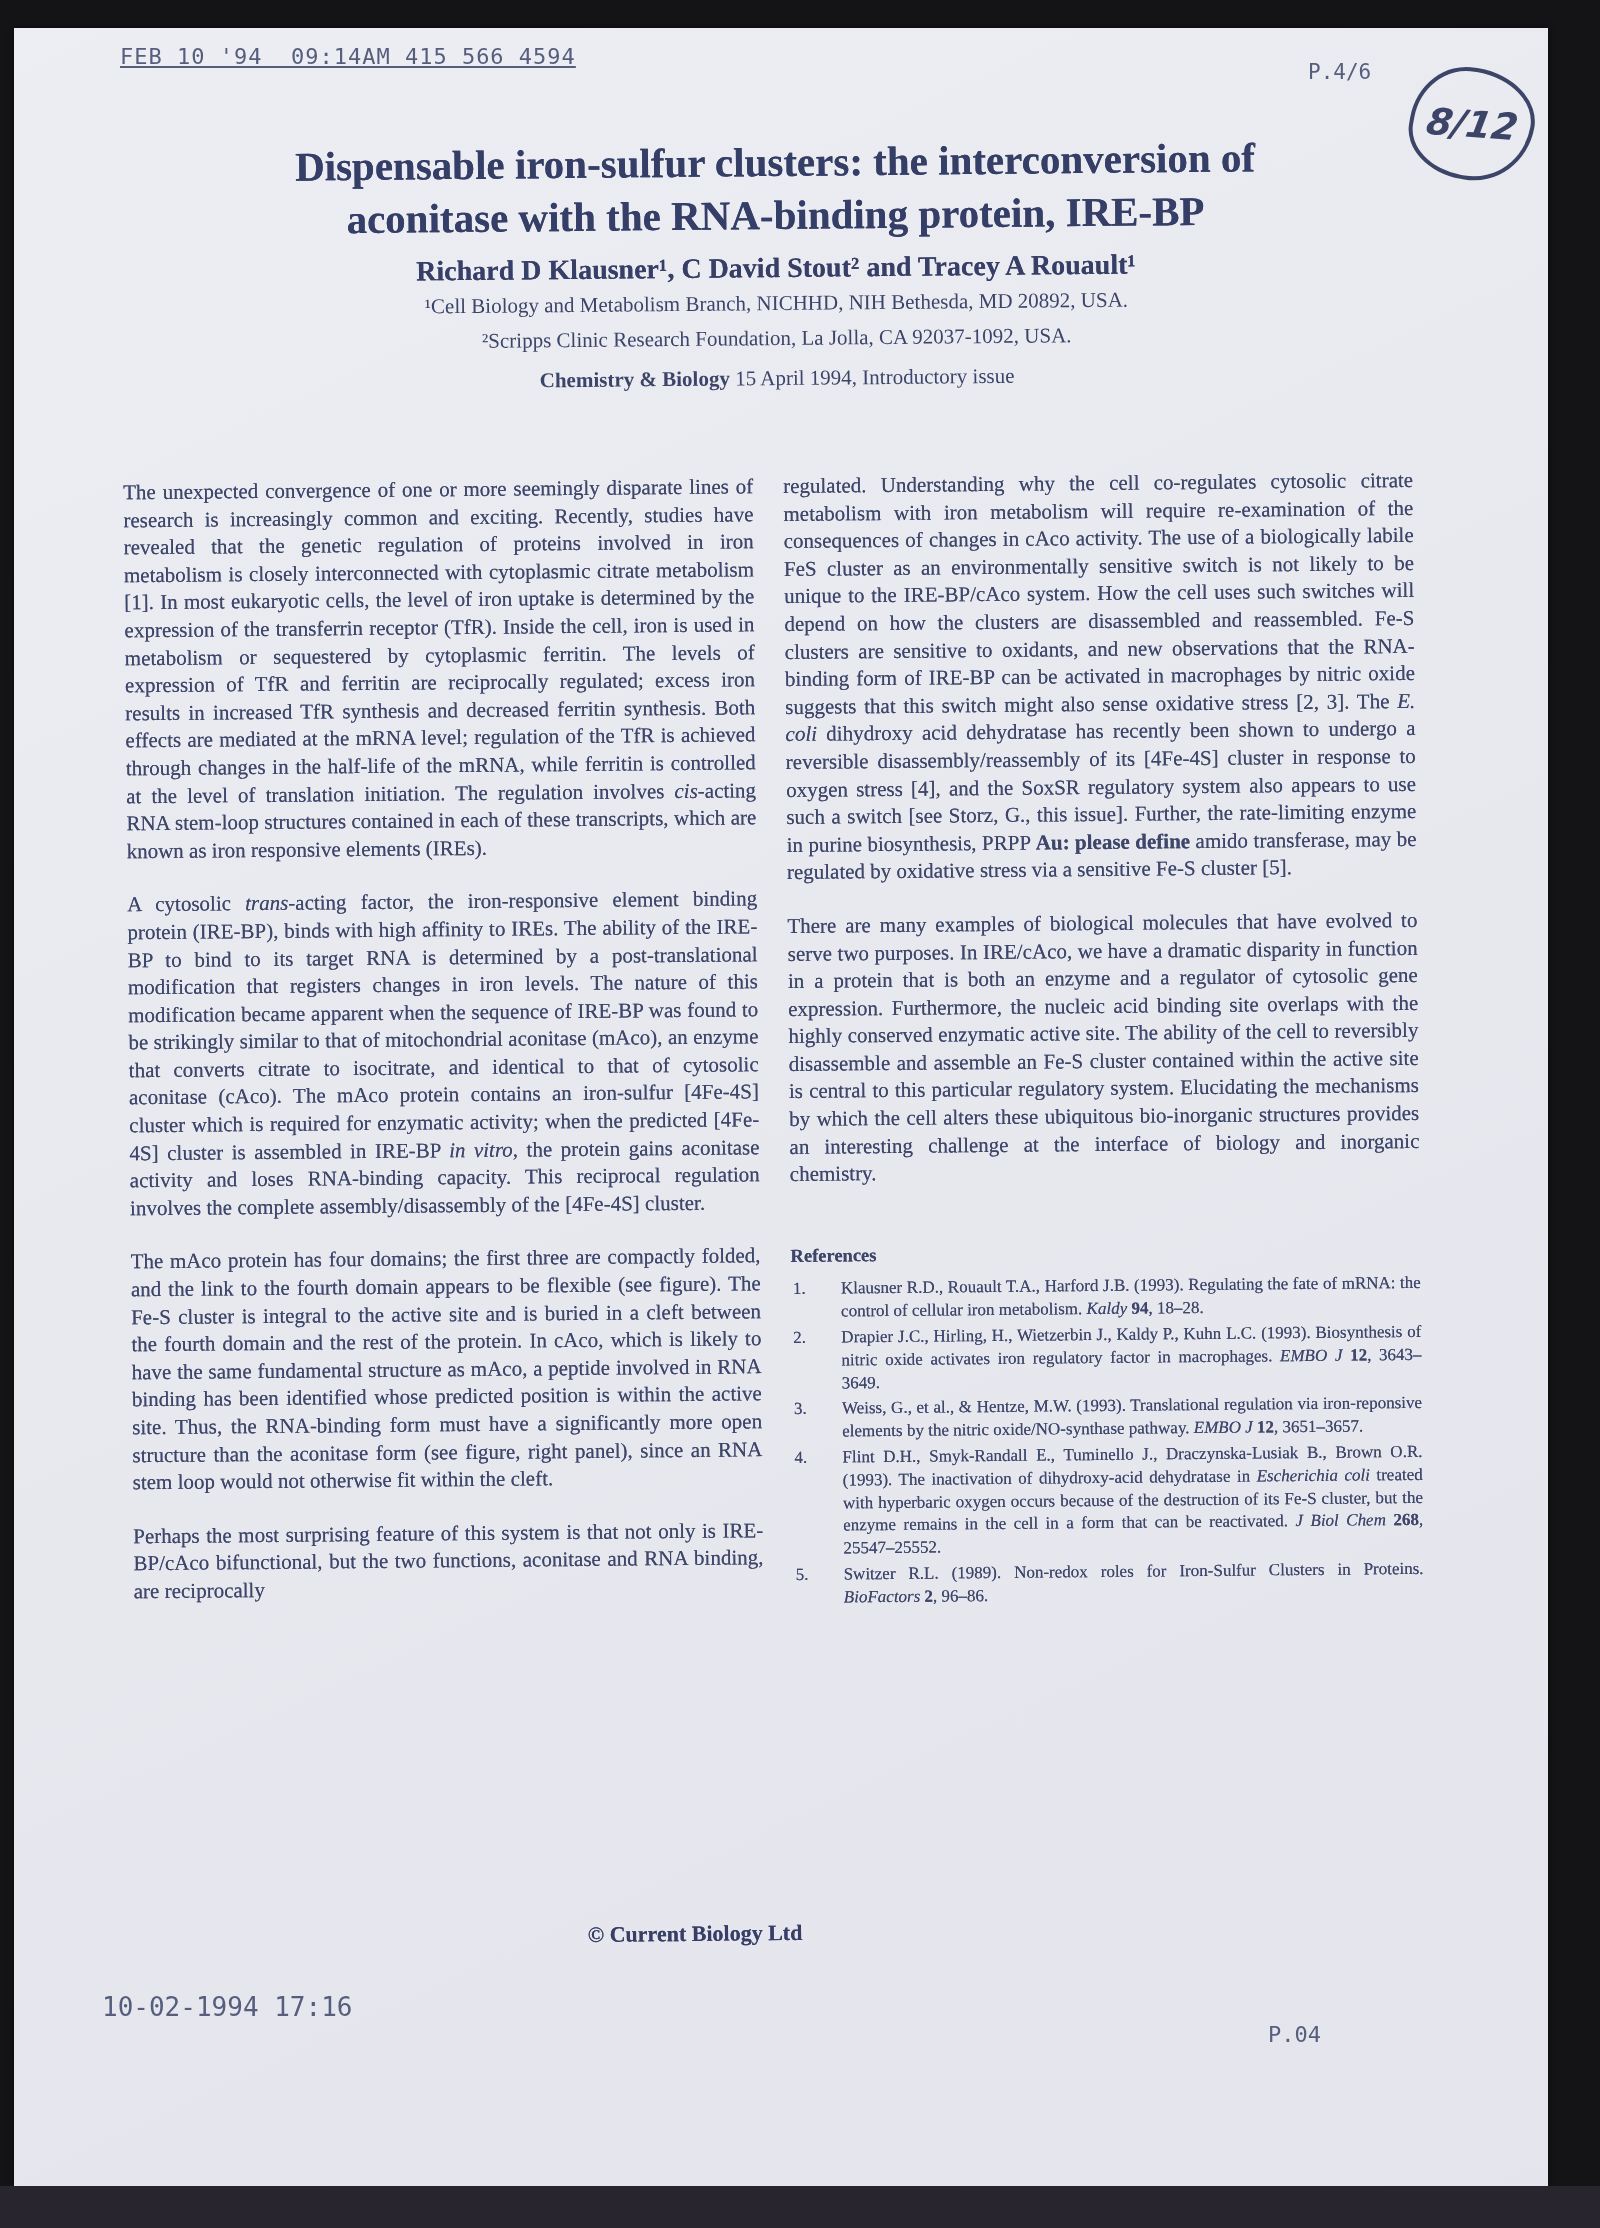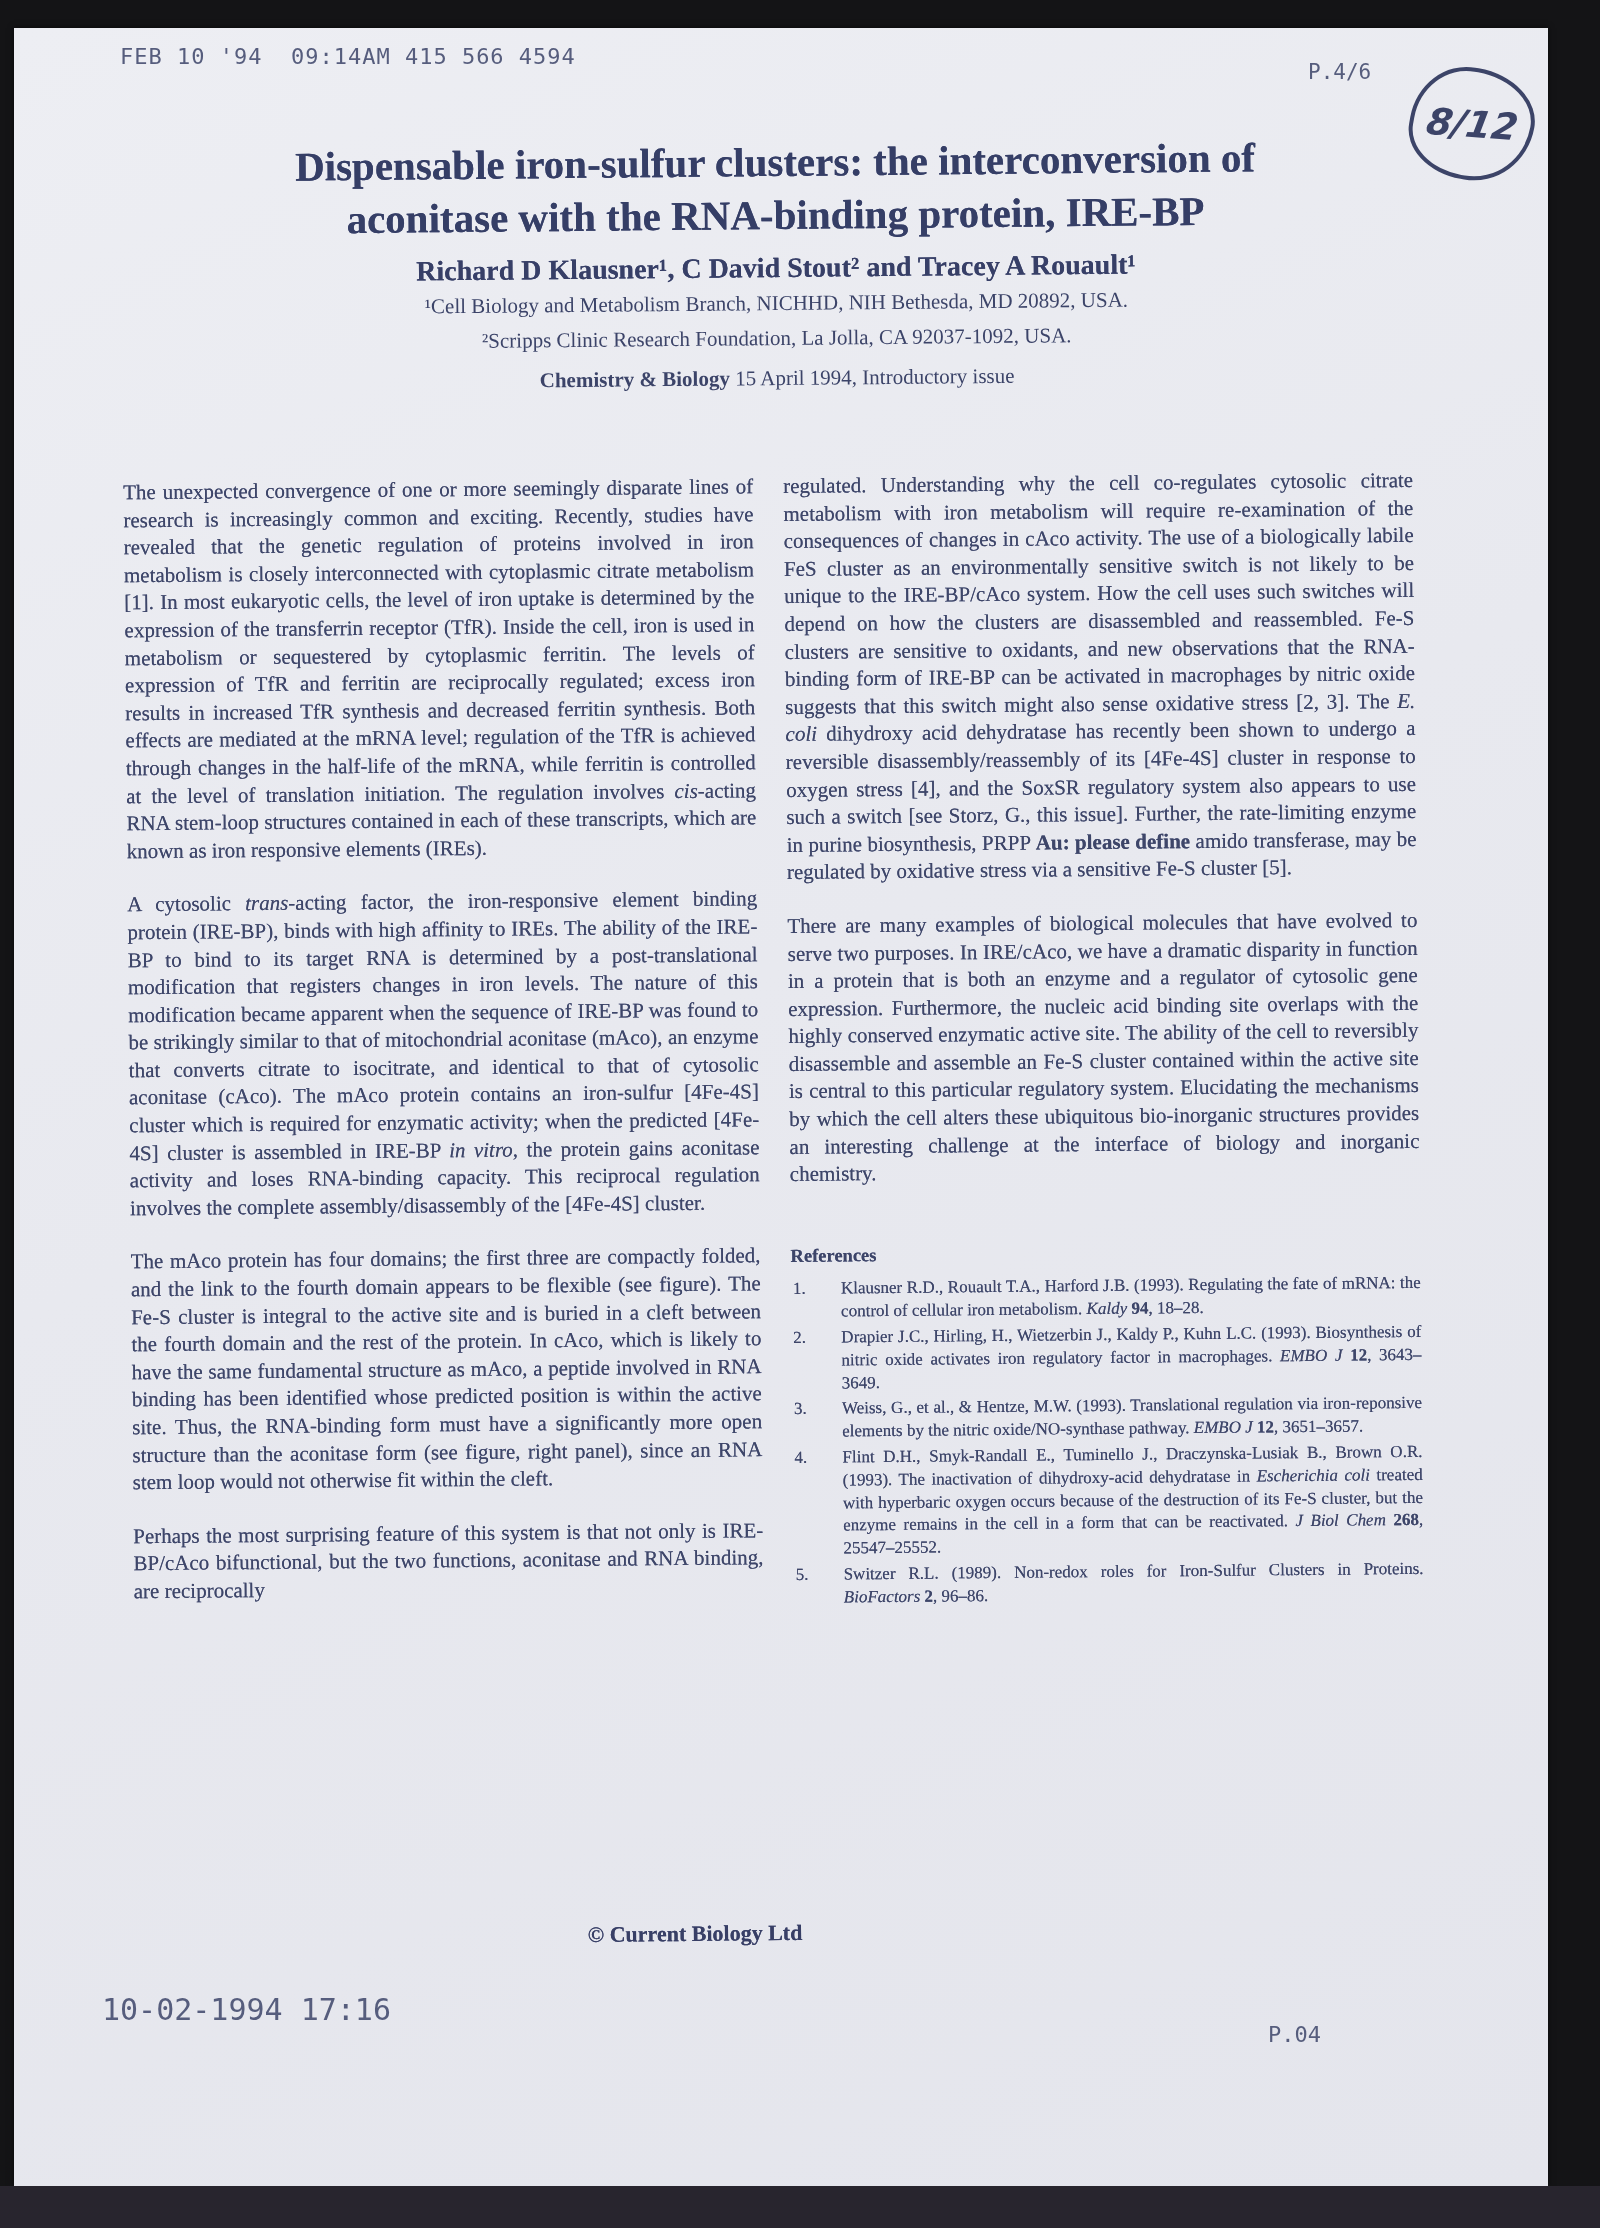--- a/index.html
+++ b/index.html
@@ -12,23 +12,23 @@
   .paper{
     position:absolute;left:14px;top:28px;width:1534px;height:2158px;
     background:linear-gradient(155deg,#edeef3 0%,#e8e9ef 45%,#e4e5ec 100%);
     box-shadow:0 0 6px rgba(0,0,0,.6);
   }
   
   .fax-mono{
     position:absolute;font-family:"DejaVu Sans Mono", monospace;
     color:#565d7d;white-space:pre;
   }
-  .fax-top-left{left:106px;top:16px;font-size:22px;letter-spacing:1px;}
+  .fax-top-left{left:106px;top:16px;font-size:22px;letter-spacing:1px;text-decoration:underline;}
   .fax-top-right{left:1294px;top:32px;font-size:21px;text-align:center;}
-  .fax-bot-left{left:88px;top:1964px;font-size:30px;}
+  .fax-bot-left{left:88px;top:1964px;font-size:26px;}
   .fax-bot-right{left:1254px;top:1994px;font-size:22px;}
   .handwritten{
     position:absolute;left:1396px;top:40px;width:116px;height:104px;
     border:4px solid #3c4468;border-radius:46% 54% 50% 50% / 55% 45% 58% 42%;
     transform:rotate(10deg);
     display:flex;align-items:center;justify-content:center;
   }
   .handwritten span{
     font-family:"DejaVu Sans", sans-serif;font-style:italic;font-weight:bold;
     font-size:37px;color:#3c4468;transform:rotate(-6deg) skewX(-6deg);

